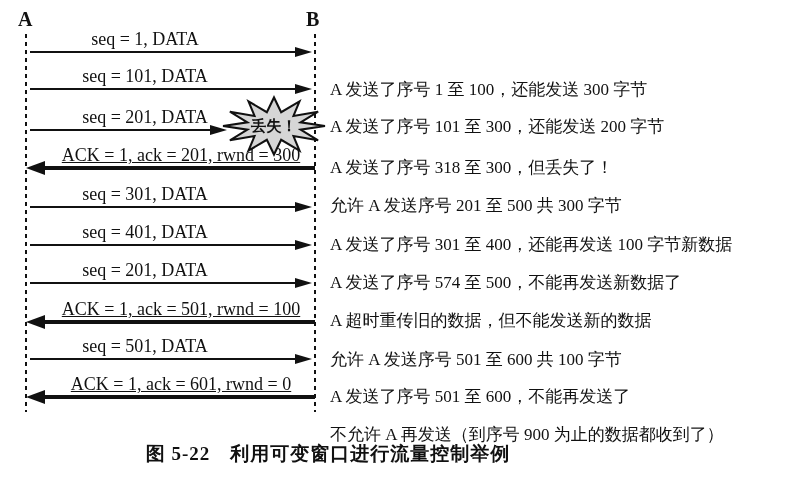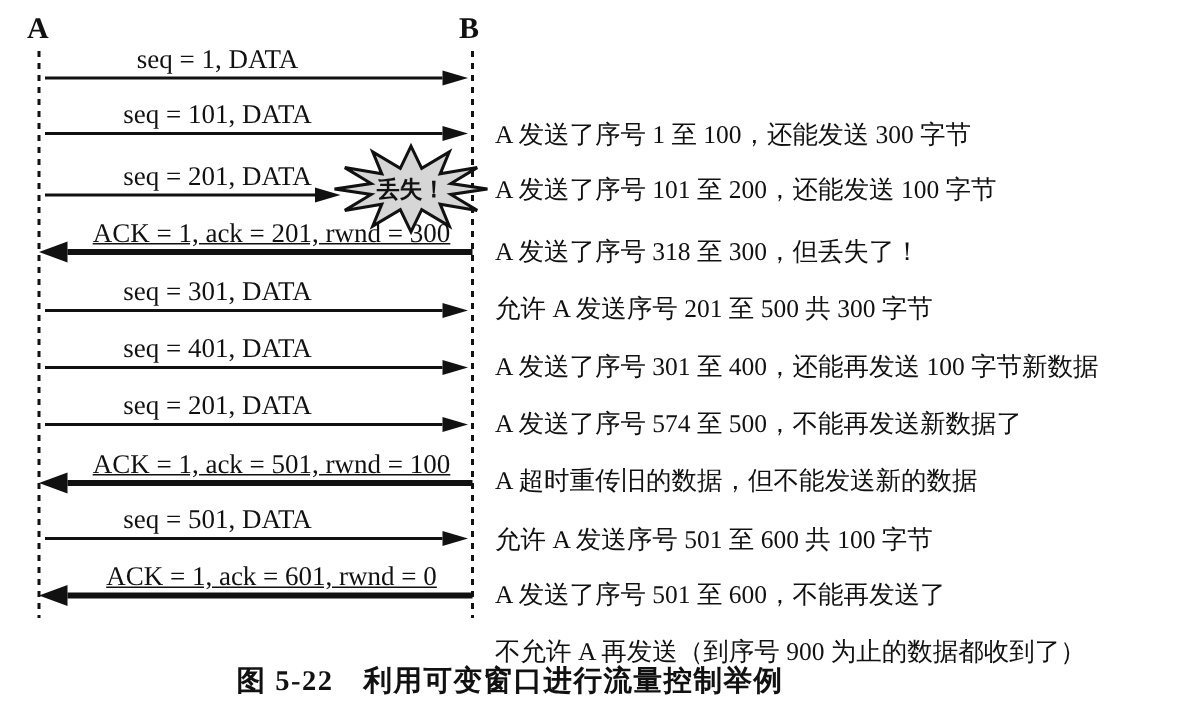--- a/index.html
+++ b/index.html
@@ -81,21 +81,21 @@
   .burst { position: absolute; left: 221px; top: 94px; width: 106px; height: 64px; }
   .burst-text {
     font-family: "Liberation Serif", "DejaVu Serif", serif;
     font-size: 15px;
     font-weight: bold;
     fill: #111;
   }
 
   .caption {
     position: absolute;
-    left: 16px;
+    left: 4px;
     top: 441px;
     width: 648px;
     text-align: center;
     font-size: 19px;
     font-weight: bold;
     letter-spacing: 1px;
     color: #111;
   }
 </style>
 </head>
@@ -111,21 +111,21 @@
 
   <div class="row" style="top:52px">
     <div class="msg-label seq-label">seq = 1, DATA</div>
     <div class="arrow arrow-right-full"></div>
     <div class="note">A 发送了序号 1 至 100，还能发送 300 字节</div>
   </div>
 
   <div class="row" style="top:89px">
     <div class="msg-label seq-label">seq = 101, DATA</div>
     <div class="arrow arrow-right-full"></div>
-    <div class="note">A 发送了序号 101 至 200，还能发送 100 字节</div>
+    <div class="note">A 发送了序号 101 至 300，还能发送 200 字节</div>
   </div>
 
   <div class="row" style="top:130px">
     <div class="msg-label seq-label">seq = 201, DATA</div>
     <div class="arrow arrow-right-short"></div>
     <div class="note">A 发送了序号 318 至 300，但丢失了！</div>
   </div>
 
   <div class="row" style="top:168px">
     <div class="msg-label ack-label">ACK = 1, ack = 201, rwnd = 300</div>

